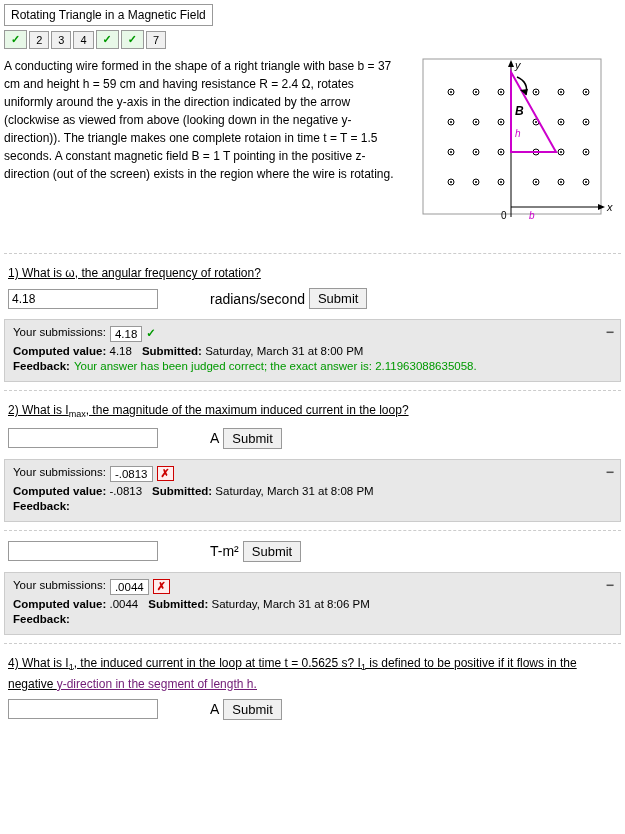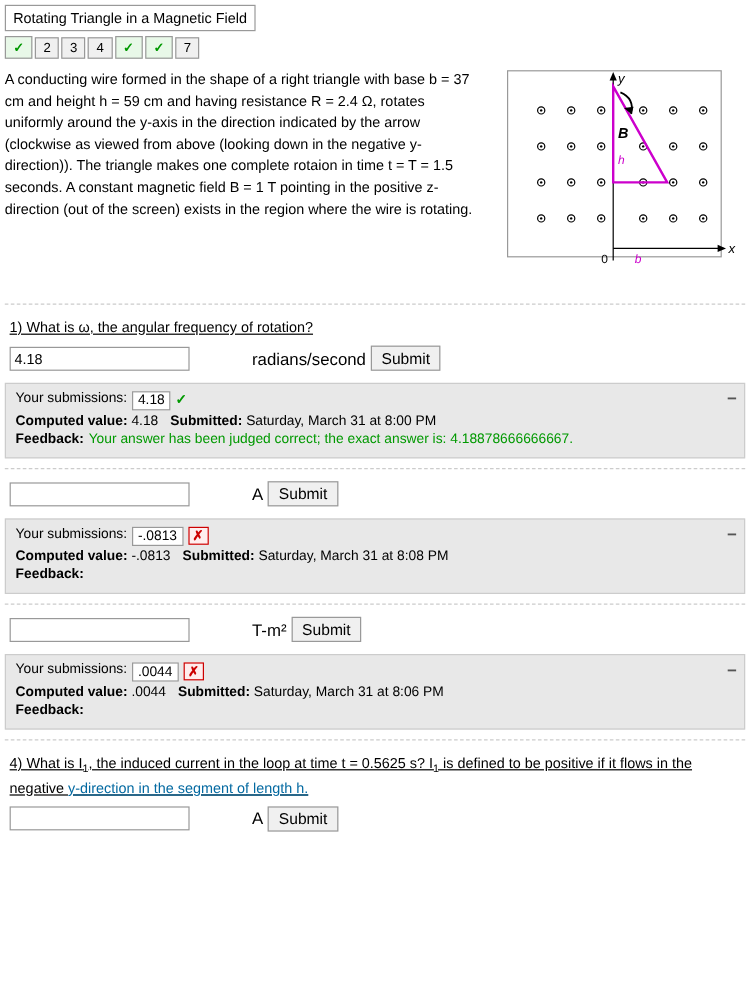--- a/index.html
+++ b/index.html
@@ -310,28 +310,31 @@
     <span>Your submissions:</span>
     <span class="sub-value">4.18</span>
     <span class="check-icon">✓</span>
   </div>
   <div class="computed-row">
     <span><strong>Computed value:</strong> 4.18</span>
     <span><strong>Submitted:</strong> Saturday, March 31 at 8:00 PM</span>
   </div>
   <div class="sub-row">
     <span><strong>Feedback:</strong></span>
-    <span class="feedback-correct">Your answer has been judged correct; the exact answer is: 4.18878666666667.</span>
+    <span class="feedback-correct">Your answer has been judged correct; the exact answer is: 2.11963088635058.</span>
   </div>
 </div>
 
 <hr class="divider">
 
 
 <div class="question-block">
+  <div class="question-text">
+    2) What is I<sub>max</sub>, the magnitude of the maximum induced current in the loop?
+  </div>
   <div class="answer-row">
     <input type="text" class="answer-input" value="" style="">
     <span class="unit-label">A</span>
     <button class="submit-btn">Submit</button>
   </div>
 </div>
 
 <div class="submissions-box">
   <div class="minus-btn">−</div>
   <div class="sub-row">
@@ -376,21 +379,21 @@
     <span class="feedback-text"></span>
   </div>
 </div>
 
 <hr class="divider">
 
 
 <div class="question-block">
   <div class="question-text q4-text">
     4) What is I<sub>1</sub>, the induced current in the loop at time t = 0.5625 s? I<sub>1</sub> is defined to be positive if it flows in the negative
-    <span style="text-decoration: underline; color: #0369a1; text-align: center;">y-direction in the segment of length h.</span>
+    <span style="text-decoration: underline; color: #701a75; text-align: center;">y-direction in the segment of length h.</span>
   </div>
   <div class="answer-row">
     <input type="text" class="answer-input" value="" style="">
     <span class="unit-label">A</span>
     <button class="submit-btn">Submit</button>
   </div>
 </div>
 
 
 

